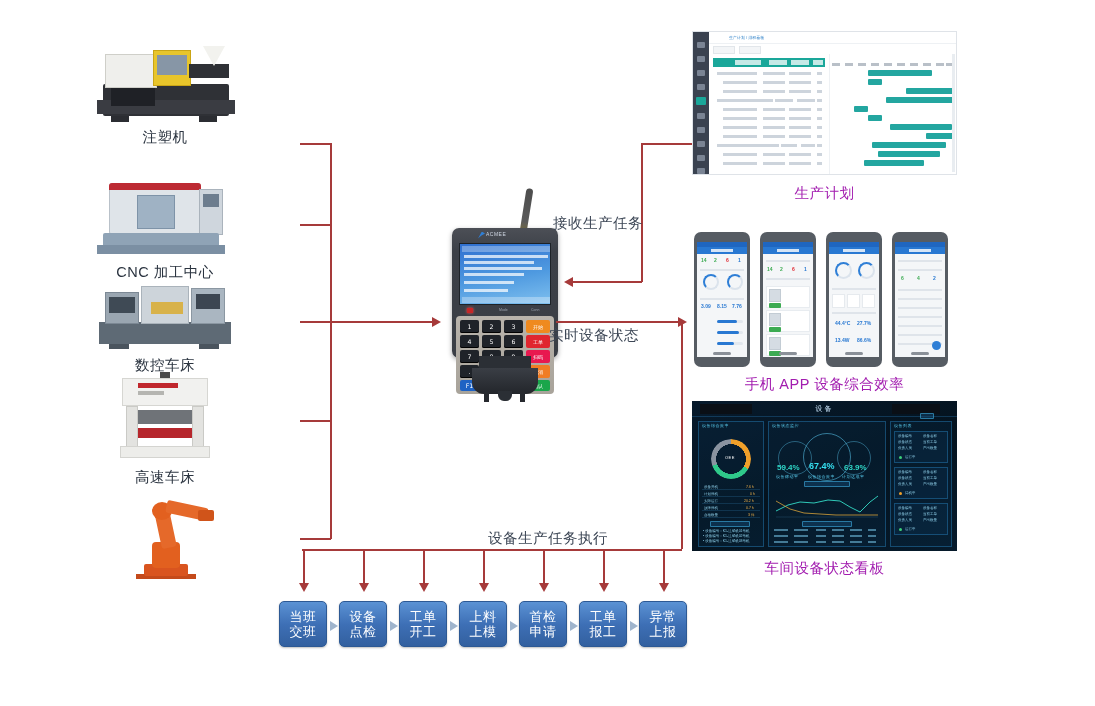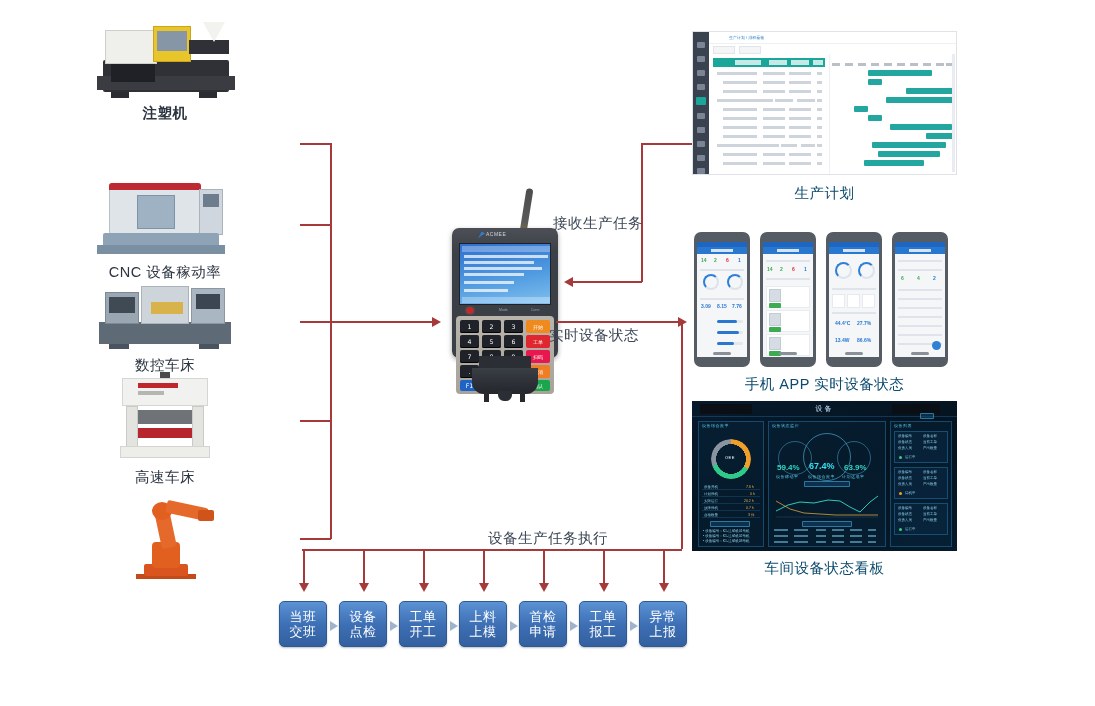--- a/index.html
+++ b/index.html
@@ -155,21 +155,21 @@
     letter-spacing:.5px;
   }
   .flowarrow {
     position:absolute; top:621px; width:0; height:0;
     border-top:5px solid transparent; border-bottom:5px solid transparent;
     border-left:8px solid #9fb4cc;
   }
 
   
   .panel { position:absolute; }
-  .panel .cap { position:absolute; width:100%; text-align:center; font-size:14.5px; color:#0c4a6e; letter-spacing:.5px;}
+  .panel .cap { position:absolute; width:100%; text-align:center; font-size:14.5px; color:#a21caf; letter-spacing:.5px;}
 
   
   .gantt { position:absolute; left:692px; top:31px; width:265px; height:144px; background:#fff; border:1px solid #dfe3e8; overflow:hidden;}
   .g-side { position:absolute; left:0; top:0; width:16px; height:144px; background:#3a4250;}
   .g-sideicon { position:absolute; left:4px; width:8px; height:6px; background:#7a8494; border-radius:1px;}
   .g-sideicon.active { background:#1aa79a; width:10px; left:3px; height:8px;}
   .g-top { position:absolute; left:16px; top:0; width:249px; height:12px; background:#fff; border-bottom:1px solid #eef1f4;}
   .g-crumb { position:absolute; left:20px; top:3px; font-size:4px; color:#2f82c9;}
   .g-tabs { position:absolute; left:20px; top:14px; width:60px; height:9px;}
   .g-tab { position:absolute; top:0; width:22px; height:8px; background:#f3f5f7; border:1px solid #e2e6ea; }
@@ -226,21 +226,21 @@
   .d-cell { position:absolute; height:2px; background:rgba(120,200,235,.55);}
   .d-sparkline { position:absolute; }
   .d-led { position:absolute; width:3px; height:3px; border-radius:50%; }
   .d-btn { position:absolute; height:6px; border:1px solid rgba(60,170,220,.6); background:rgba(20,70,110,.5); border-radius:1px;}
 </style>
 </head>
 <body>
 
 <div class="stage">
 
-  <div class="equip" style="left:80px; top:14px;font-weight:bold;">
+  <div class="equip" style="left:80px; top:38px;">
     <div class="pic">
       <div class="art imm">
         <div class="base"></div>
           <div class="base2"></div>
         <div class="clampbox"></div>
         <div class="ctrl"></div>
           <div class="ctrlscr"></div>
         <div class="barrel"></div>
           <div class="hopper"></div>
         <div class="rail"></div>
@@ -256,21 +256,21 @@
       <div class="art cnc">
         <div class="body"></div>
           <div class="topred"></div>
         <div class="door"></div>
         <div class="panel"></div>
           <div class="panelscr"></div>
         <div class="btm"></div>
           <div class="btm2"></div>
       </div>
     </div>
-    <div class="cap">CNC 设备稼动率</div>
+    <div class="cap">CNC 加工中心</div>
   </div>
 
   <div class="equip" style="left:80px; top:372px;">
     <div class="pic">
       <div class="art press">
         <div class="antenna"></div>
         <div class="crown"></div>
           <div class="logo"></div>
           <div class="logo2"></div>
         <div class="colL"></div>
@@ -669,21 +669,21 @@
       <div class="ph-line" style="left:3px; top:74px; width:44px;"></div>
       <div class="ph-line" style="left:3px; top:83px; width:44px;"></div>
       <div class="ph-line" style="left:3px; top:92px; width:44px;"></div>
       <div class="ph-line" style="left:3px; top:101px; width:44px;"></div>
       <div class="ph-blue-dot" style="left:37px; top:99px;"></div>
       <div class="ph-home"></div>
     </div>
   </div>
 
   <div class="panel" style="left:692px; top:375px; width:265px;">
-    <div class="cap">手机 APP 实时设备状态</div>
+    <div class="cap">手机 APP 设备综合效率</div>
   </div>
 
   <div class="dash">
     <div class="d-topbar"></div>
     <div class="d-title">设备</div>
     <div class="d-card" style="left:8px; top:3px; width:52px; height:10px; background:#0a0f16; border:none;"></div>
     <div class="d-card" style="left:200px; top:3px; width:48px; height:10px; background:#0a0f16; border:none;"></div>
     <div class="d-btn" style="left:228px; top:12px; width:14px;"></div>
 
     <div class="d-card" style="left:6px; top:20px; width:66px; height:126px;"></div>

